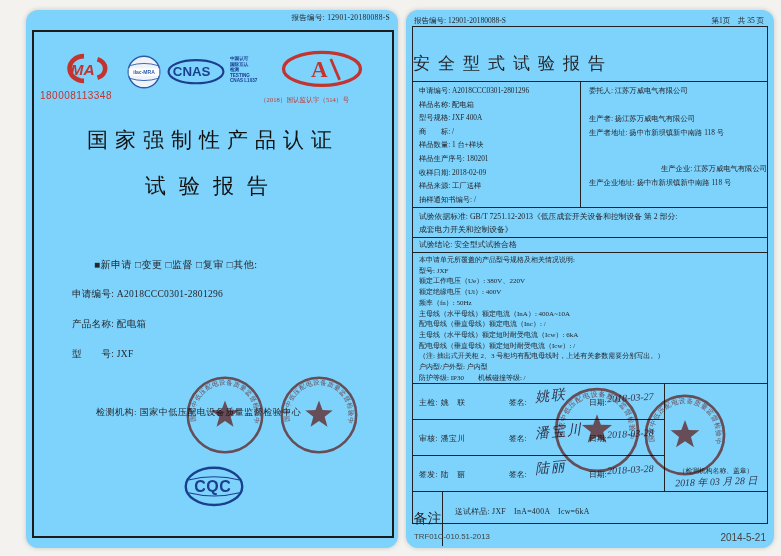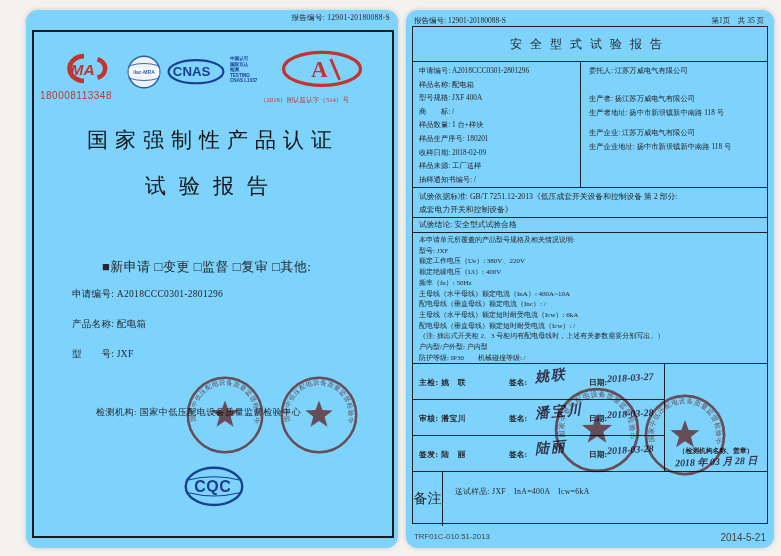--- a/index.html
+++ b/index.html
@@ -11,42 +11,42 @@
 
   
   .lp-report-no{position:absolute;top:3px;right:8px;font-size:7.5px;letter-spacing:.3px;}
   .lp-border{position:absolute;left:6px;top:20px;right:4px;bottom:10px;border:2px solid #1b1b1b;padding-left:16px;}
   .logo{position:absolute;}
   .cma-number{position:absolute;left:6px;top:58px;font-size:10px;color:#c4342e;letter-spacing:.5px;font-family:"Liberation Sans",sans-serif;}
   .cnas-side{position:absolute;left:196px;top:24px;font-size:4.6px;line-height:5.6px;color:#1a3f8f;font-family:"Liberation Sans",sans-serif;font-weight:bold;}
   .cal-caption{position:absolute;left:226px;top:64px;font-size:6.6px;color:#c4342e;}
   .lp-title1{position:absolute;top:94px;left:0;width:100%;text-align:center;font-size:21px;letter-spacing:7px;color:#111;}
   .lp-title2{position:absolute;top:140px;left:0;width:100%;text-align:center;font-size:21px;letter-spacing:13px;color:#111;}
-  .lp-checks{position:absolute;top:226px;left:68px;font-size:13px;letter-spacing:.5px;font-family:Liberation Serif, serif;}
+  .lp-checks{position:absolute;top:226px;left:60px;font-size:10px;letter-spacing:.5px;font-family:Liberation Serif, serif;}
   .lp-field{position:absolute;left:38px;font-size:9.5px;letter-spacing:.3px;}
   .lp-agency1{position:absolute;top:374px;left:62px;font-size:9px;letter-spacing:.5px;}
   .lp-agency2{position:absolute;top:398px;left:118px;font-size:9px;letter-spacing:.5px;}
 
   
   .rp-report-no{position:absolute;left:8px;top:6px;font-size:7.5px;}
   .rp-page-no{position:absolute;right:10px;top:6px;font-size:7.5px;}
   .rp-table{position:absolute;left:6px;top:16px;width:356px;height:498px;border:1.5px solid #222;box-sizing:border-box;background:transparent;}
-  .row-title{height:34px;line-height:34px;text-align:center;font-size:12px;letter-spacing:8px;border-bottom:1.5px solid #222;}
+  .row-title{height:34px;line-height:34px;text-align:left;font-size:17px;letter-spacing:8px;border-bottom:1.5px solid #222;margin-top:20px;}
   .row-info{height:126px;display:flex;border-bottom:1.2px solid #222;box-sizing:border-box;}
   .info-left{width:168px;border-right:1.2px solid #222;box-sizing:border-box;padding:2px 0 0 6px;}
   .info-left div{font-size:7.3px;line-height:13.6px;white-space:nowrap;}
   .info-right{flex:1;padding:2px 0 0 8px;}
   .info-right div{font-size:7.3px;line-height:14px;white-space:nowrap;}
   .gap14{margin-top:14px;}
-  .gap22{margin-top:6px;}
+  .gap22{margin-top:22px;text-align:right;}
   .row-standard{height:30px;border-bottom:1.2px solid #222;box-sizing:border-box;padding:2px 6px 0 6px;font-size:7.8px;line-height:13px;}
   .row-conclusion{height:15px;border-bottom:1.2px solid #222;box-sizing:border-box;padding-left:6px;font-size:7.8px;line-height:14px;}
   .row-desc{height:131px;border-bottom:1.2px solid #222;box-sizing:border-box;padding:2px 6px 0 6px;}
   .row-desc div{font-size:7px;line-height:10.7px;white-space:nowrap;}
-  .row-sign{height:108px;display:flex;border-bottom:1.2px solid #222;box-sizing:border-box;font-weight:bold;}
+  .row-sign{height:108px;display:flex;border-bottom:1.2px solid #222;box-sizing:border-box;}
   .sign-left{width:252px;border-right:1.2px solid #222;box-sizing:border-box;}
   .sign-row{position:relative;height:36px;border-bottom:1.2px solid #222;box-sizing:border-box;}
   .sign-row:last-child{border-bottom:none;}
   .sign-role{position:absolute;left:6px;top:13px;font-size:7.8px;letter-spacing:.5px;}
   .sign-lbl{position:absolute;left:96px;top:13px;font-size:7.8px;}
   .sign-script{position:absolute;left:122px;top:3px;font-size:14px;font-style:italic;color:#34344a;transform:rotate(-5deg);letter-spacing:2px;}
   .date-lbl{position:absolute;left:176px;top:13px;font-size:7.8px;}
   .date-script{position:absolute;left:194px;top:8px;font-size:10px;font-style:italic;color:#34344a;transform:rotate(-3deg);}
   .sign-stamp-cell{flex:1;position:relative;}
   .stamp-caption{position:absolute;bottom:15px;left:0;width:100%;text-align:center;font-size:6.8px;}

